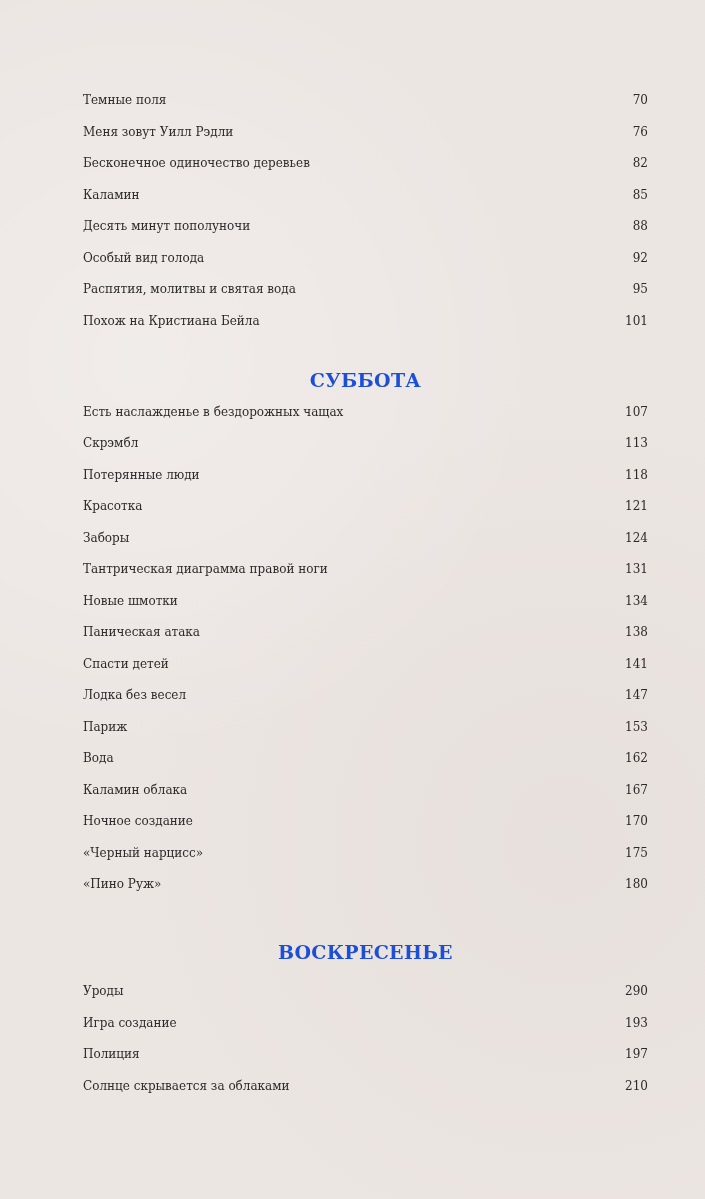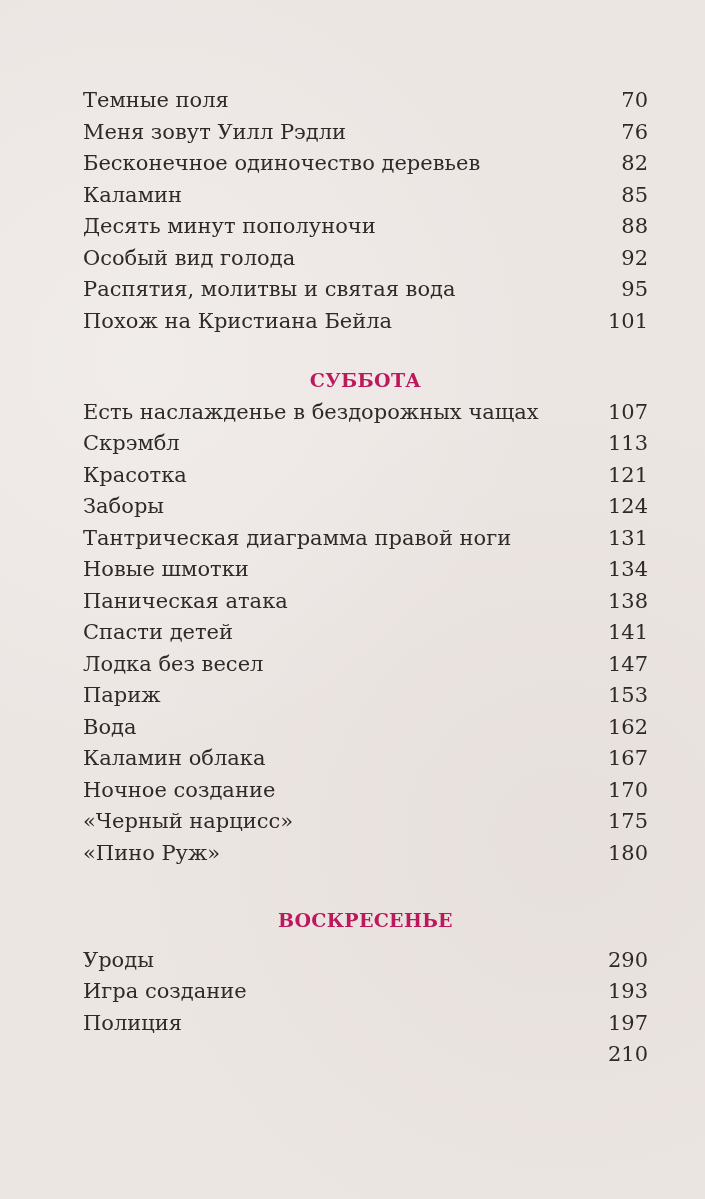--- a/index.html
+++ b/index.html
@@ -27,33 +27,33 @@
     .toc-section {
       margin: 0;
     }
     .toc-heading {
       text-align: center;
       font-weight: bold;
       font-size: 19px;
       letter-spacing: 0.3px;
       height: 31.5px;
       line-height: 31.5px;
-      color: #be185d;
+      color: #1d4ed8;
     }
     .toc-list {
       list-style: none;
       margin: 0;
       padding: 0;
     }
     .toc-entry {
       display: flex;
       align-items: baseline;
       height: 31.5px;
       line-height: 31.5px;
-      font-size: 21px;
+      font-size: 12px;
       white-space: nowrap;
       overflow: hidden;
     }
     .toc-title {
       flex: 0 0 auto;
     }
     .toc-leader {
       flex: 1 1 auto;
       overflow: hidden;
       position: relative;
@@ -132,20 +132,25 @@
           <span class="toc-title">Есть наслажденье в бездорожных чащах</span>
           <span class="toc-leader"></span>
           <span class="toc-page">107</span>
         </li>
       <li class="toc-entry">
           <span class="toc-title">Скрэмбл</span>
           <span class="toc-leader"></span>
           <span class="toc-page">113</span>
         </li>
       <li class="toc-entry">
+          <span class="toc-title">Потерянные люди</span>
+          <span class="toc-leader"></span>
+          <span class="toc-page">118</span>
+        </li>
+      <li class="toc-entry">
           <span class="toc-title">Красотка</span>
           <span class="toc-leader"></span>
           <span class="toc-page">121</span>
         </li>
       <li class="toc-entry">
           <span class="toc-title">Заборы</span>
           <span class="toc-leader"></span>
           <span class="toc-page">124</span>
         </li>
       <li class="toc-entry">
@@ -220,19 +225,20 @@
           <span class="toc-title">Игра создание</span>
           <span class="toc-leader"></span>
           <span class="toc-page">193</span>
         </li>
       <li class="toc-entry">
           <span class="toc-title">Полиция</span>
           <span class="toc-leader"></span>
           <span class="toc-page">197</span>
         </li>
       <li class="toc-entry">
+          <span class="toc-title">Солнце скрывается за облаками</span>
           <span class="toc-leader"></span>
           <span class="toc-page">210</span>
         </li>
     </ul>
   </section>
 
 </div>
 
 </body></html>

